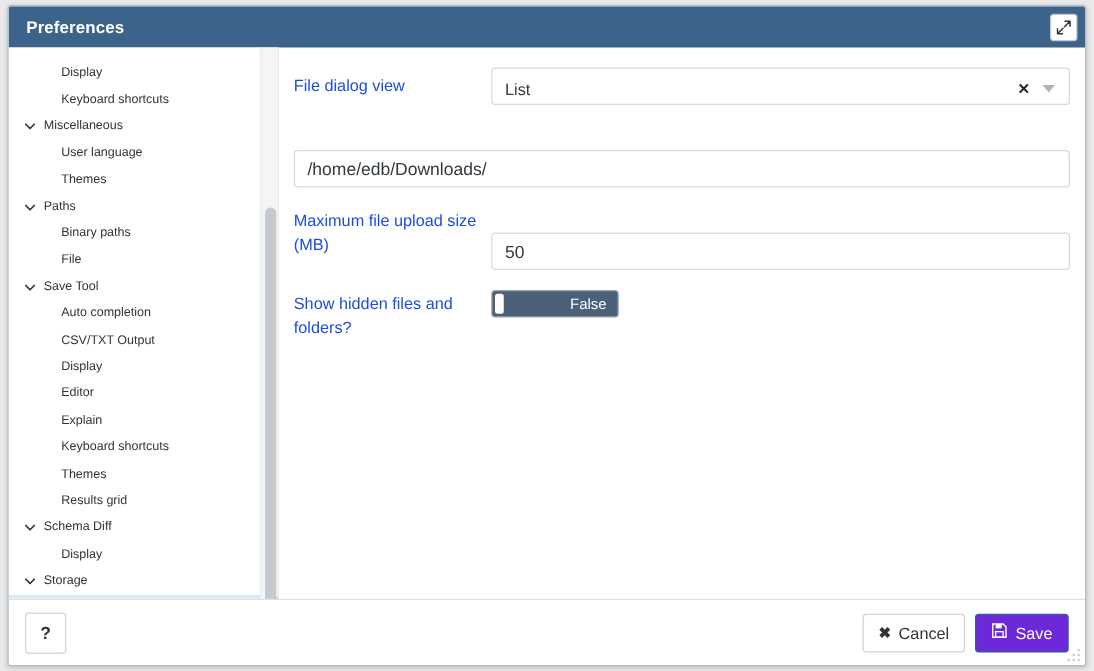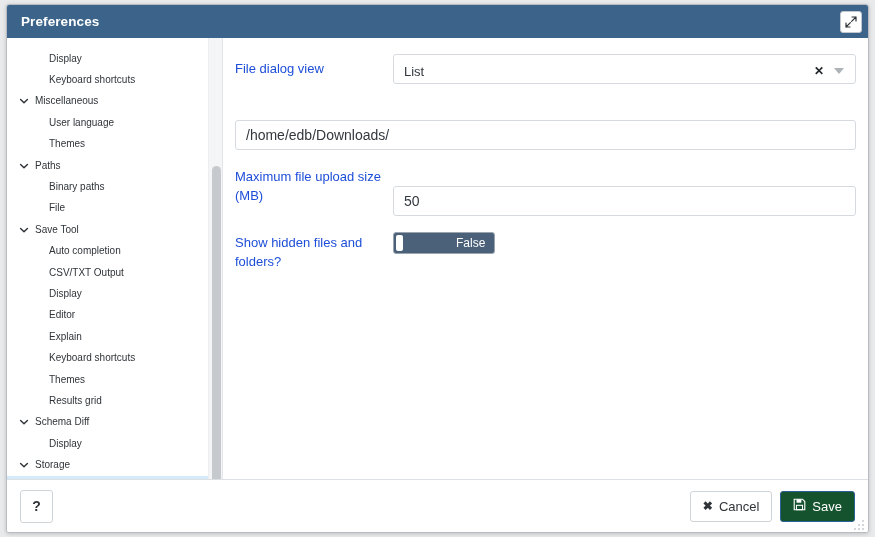--- a/index.html
+++ b/index.html
@@ -263,21 +263,21 @@
   .btn-help {
     width: 33px;
     height: 33px;
     padding: 0;
     justify-content: center;
     font-weight: bold;
     font-size: 14px;
   }
   .btn-cancel { margin-right: 8px; }
   .btn-save {
-    background: #14532d;
+    background: #6d28d9;
     border-color: #2d6094;
     color: #ffffff;
   }
   .icon-x {
     font-size: 12px;
     font-weight: bold;
     line-height: 1;
   }
   .resize-grip {
     position: absolute;

